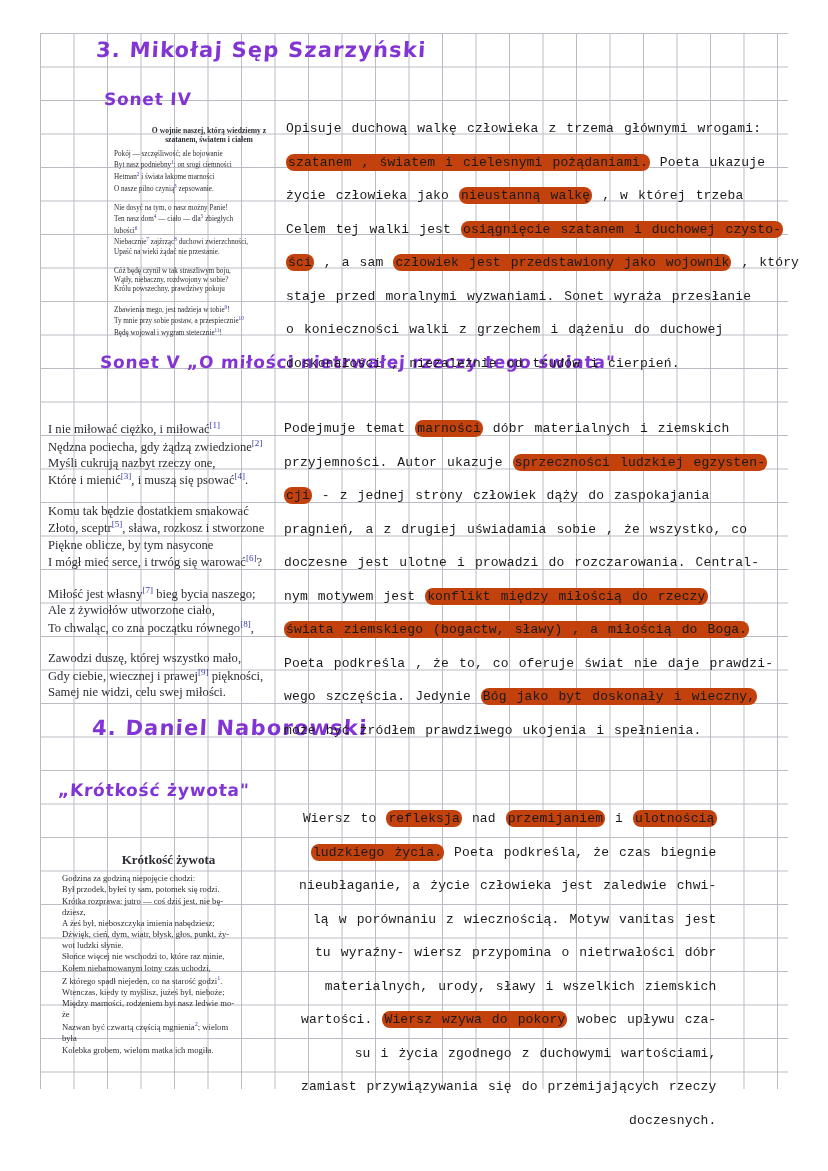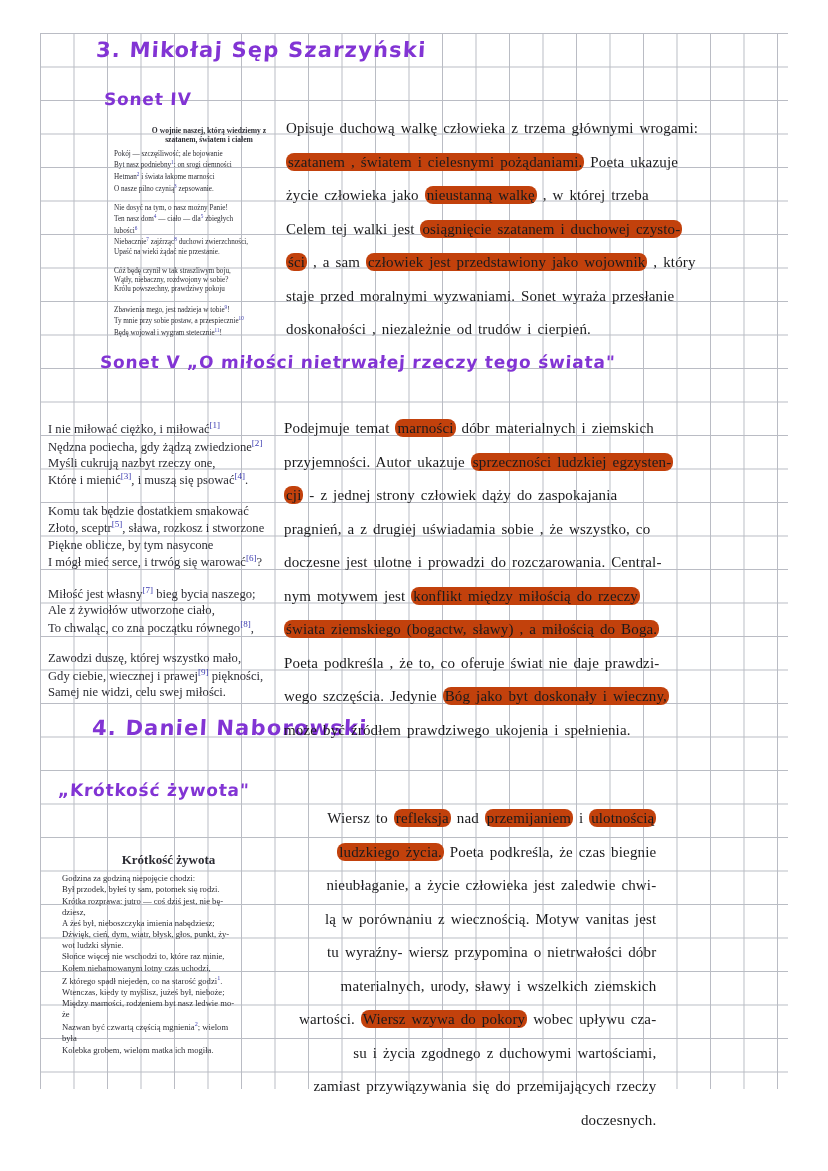--- a/index.html
+++ b/index.html
@@ -75,23 +75,23 @@
 
   .poem-b { left: 48px; top: 420px; width: 228px; font-size: 12.6px; }
   .poem-b .stanza { margin-bottom: 14px; }
 
   .poem-c { left: 62px; top: 852px; width: 213px; font-size: 8.6px; }
   .poem-c .ptitle { font-size: 13px; }
 
   
   .note {
     position: absolute;
-    font-family: Liberation Serif, serif;
+    font-family: Liberation Mono, monospace;
     color: #1a1a1c;
-    font-size: 15px;
+    font-size: 13px;
     line-height: 33.5px;
     letter-spacing: .15px;
     word-spacing: 2px;
   }
   .note .ln { display: block; white-space: nowrap; }
   .note .hl {
     background: #c2410c;
     border-radius: 8px;
     padding: 1px 2px;
     box-decoration-break: clone;
@@ -200,20 +200,21 @@
       </div>
   </div>
 
   <div class="note note-1">
       <span class="ln"><span>Opisuje duchową walkę człowieka z trzema głównymi wrogami:</span></span>
       <span class="ln"><span class="hl">szatanem , światem i cielesnymi pożądaniami.</span><span> Poeta ukazuje</span></span>
       <span class="ln"><span>życie człowieka jako </span><span class="hl">nieustanną walkę</span><span> , w której trzeba</span></span>
       <span class="ln"><span>Celem tej walki jest </span><span class="hl">osiągnięcie szatanem i duchowej czysto-</span></span>
       <span class="ln"><span class="hl">ści</span><span> , a sam </span><span class="hl">człowiek jest przedstawiony jako wojownik</span><span> , który</span></span>
       <span class="ln"><span>staje przed moralnymi wyzwaniami. Sonet wyraża przesłanie</span></span>
+      <span class="ln"><span>o konieczności walki z grzechem i dążeniu do duchowej</span></span>
       <span class="ln"><span>doskonałości , niezależnie od trudów i cierpień.</span></span>
     </div>
 
   <div class="note note-2">
       <span class="ln"><span>Podejmuje temat </span><span class="hl">marności</span><span> dóbr materialnych i ziemskich</span></span>
       <span class="ln"><span>przyjemności. Autor ukazuje </span><span class="hl">sprzeczności ludzkiej egzysten-</span></span>
       <span class="ln"><span class="hl">cji</span><span> - z jednej strony człowiek dąży do zaspokajania</span></span>
       <span class="ln"><span>pragnień, a z drugiej uświadamia sobie , że wszystko, co</span></span>
       <span class="ln"><span>doczesne jest ulotne i prowadzi do rozczarowania. Central-</span></span>
       <span class="ln"><span>nym motywem jest </span><span class="hl">konflikt między miłością do rzeczy</span></span>

